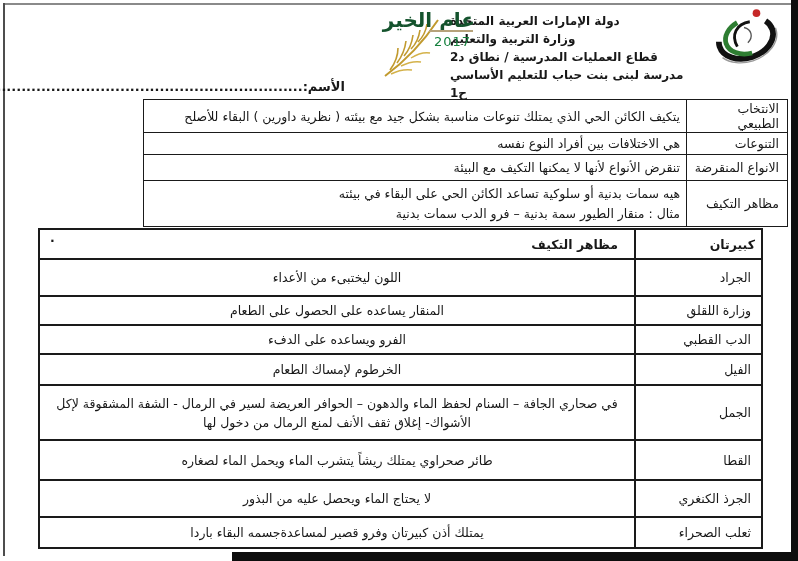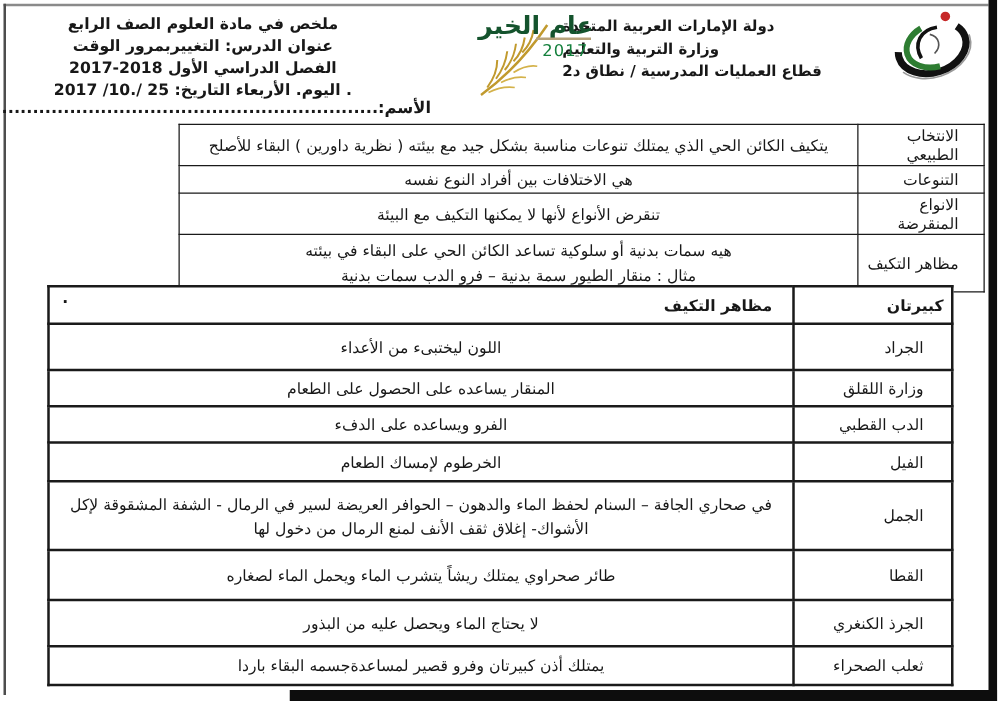--- a/index.html
+++ b/index.html
@@ -25,28 +25,28 @@
   .gy-title{position:absolute;top:2px;right:2px;font-size:20px;font-weight:bold;color:#14532d;text-align:center;}
   .gy-subline{position:absolute;top:24px;right:4px;width:44px;height:2px;background:#b6a27a;}
   .gy-year{position:absolute;top:28px;right:6px;font-size:13px;letter-spacing:1px;color:#15803d;direction:ltr;}
   .gy-frond{position:absolute;left:0;top:4px;}
 
   
   table{border-collapse:collapse;table-layout:fixed;position:absolute;background:#fff;}
   td,th{border:1.6px solid #1a1a1a;font-size:12.5px;padding:1px 6px;vertical-align:middle;}
   #defs-table{left:143px;top:99px;width:645px;}
   #defs-table td{border-width:1.5px;}
-  #defs-table .term-cell{width:101px;text-align:right;padding-right:20px;}
-  #defs-table .def-cell{text-align:center;}
+  #defs-table .term-cell{width:101px;text-align:right;padding-right:8px;}
+  #defs-table .def-cell{}
   .multiline{white-space:pre-line;line-height:20px;}
   .row-h25{height:25px;} .row-h22{height:22px;} .row-h26{height:26px;} .row-h46{height:46px;}
 
   #animals-table{left:38px;top:228px;width:725px;}
   #animals-table td,#animals-table th{border-width:2px;}
-  #animals-table .animal-cell{width:127px;text-align:right;padding-right:22px;}
+  #animals-table .animal-cell{width:127px;text-align:right;padding-right:10px;}
   #animals-table .adapt-cell{text-align:center;line-height:19px;}
   #animals-table th{font-weight:bold;text-align:right;}
   .hdr-adapt{position:relative;padding-right:16px;}
   .corner-dot{position:absolute;left:10px;top:0px;font-weight:bold;}
   .rh30{height:30px;} .rh37{height:37px;} .rh29{height:29px;} .rh31{height:31px;}
   .rh53{height:55px;} .rh40{height:40px;}
 </style>
 </head>
 <body>
 
@@ -65,39 +65,34 @@
       <path d="M50 16 C36 18 30 30 37 42" fill="none" stroke="#111111" stroke-width="3"></path>
       <path d="M44 22 C52 24 54 32 48 38" fill="none" stroke="#555555" stroke-width="1.4"></path>
       <circle cx="57" cy="7" r="4" fill="#c62828"></circle>
     </svg>
   </div>
 
   <div class="ministry-header">
     <div>دولة الإمارات العربية المتحدة</div>
     <div>وزارة التربية والتعليم</div>
     <div>قطاع العمليات المدرسية / نطاق د2</div>
+    <div>مدرسة لبنى بنت حباب للتعليم الأساسي ح1</div>
   </div>
 
   <div class="giving-logo">
     <svg class="gy-frond" width="72" height="68" viewBox="0 0 72 68">
       <path d="M3 66 C 22 52 40 34 56 10" fill="none" stroke="#c19a2e" stroke-width="2"></path>
       <path d="M8 60 C 14 52 16 46 16 38 M15 53 C 21 45 23 39 24 31 M22 46 C 28 39 30 33 31 25 M29 39 C 35 33 37 27 38 20 M36 32 C 42 26 44 21 45 14" fill="none" stroke="#c19a2e" stroke-width="1.6"></path>
       <path d="M9 64 C 17 60 23 59 30 60 M19 56 C 27 52 33 51 39 52 M29 48 C 37 43 42 42 48 43" fill="none" stroke="#d4b24a" stroke-width="1.4"></path>
     </svg>
     <div class="gy-title">عام الخير</div>
     <div class="gy-subline"></div>
     <div class="gy-year">2017</div>
   </div>
 
-  <div class="lesson-info">
-    <div>ملخص في مادة العلوم الصف الرابع</div>
-    <div>عنوان الدرس: التغييربمرور الوقت</div>
-    <div>الفصل الدراسي الأول 2018-2017</div>
-    <div>. اليوم. الأربعاء التاريخ: 25 /.10/ 2017</div>
-  </div>
 
   <div class="name-line">الأسم:.............................................................. الشعبة (        )</div>
 
   <table id="defs-table" dir="rtl">
     <colgroup>
         <col style="width:101px">
         <col>
       </colgroup>
     <tbody>
         <tr class="row-h25">

